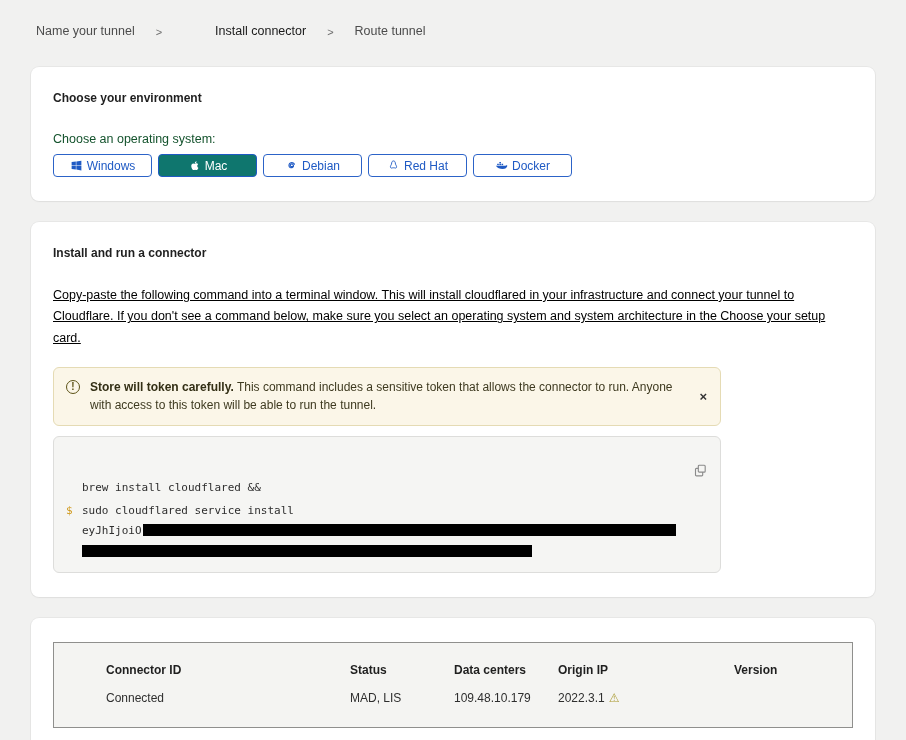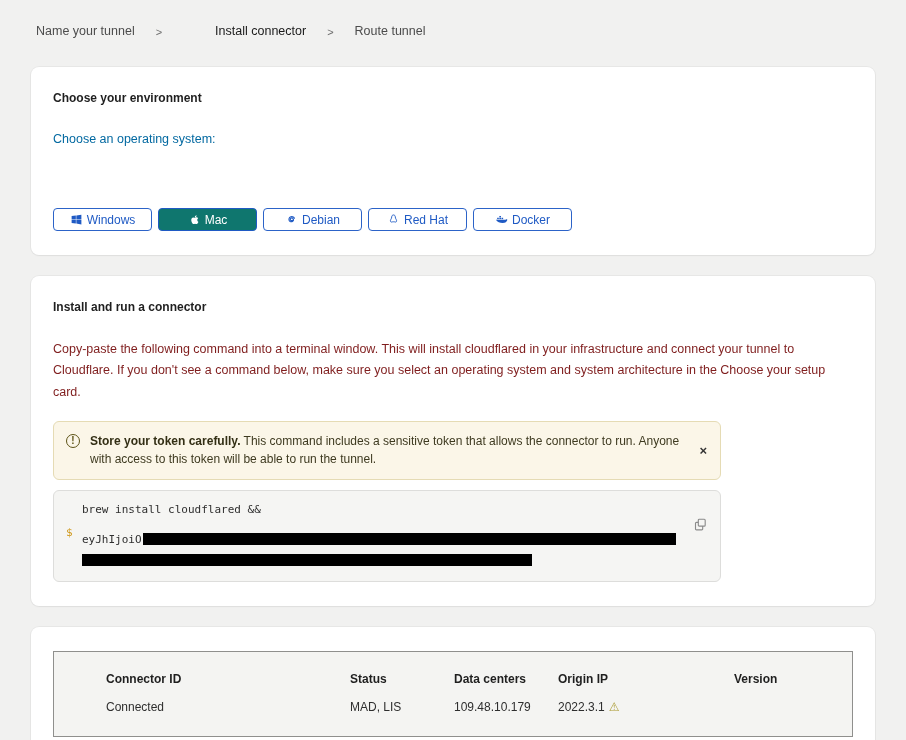--- a/index.html
+++ b/index.html
@@ -25,39 +25,38 @@
   .card {
     background: #fff;
     border-radius: 8px;
     box-shadow: 0 0 0 1px rgba(0,0,0,0.04), 0 1px 2px rgba(0,0,0,0.04);
     padding: 24px 22px;
     margin-bottom: 21px;
   }
   .card-title { font-size: 12px; font-weight: bold; color: #1f1f1f; }
 
   
-  .os-label { font-size: 12.5px; color: #0369a1; margin: 27px 0 22px 0; }
+  .os-label { font-size: 12.5px; color: #14532d; margin: 27px 0 8px 0; }
   .os-row { display: flex; gap: 6px; }
   .os-btn {
     width: 99px; height: 23px;
     border: 1px solid #2c63c8; border-radius: 4px;
     background: #fff; color: #1f5ac4;
     font-family: "Liberation Sans", sans-serif;
     font-size: 12px;
     display: flex; align-items: center; justify-content: center; gap: 4px;
     cursor: pointer;
-    margin-top: 40px;
   }
   .os-btn .os-ic { width: 13px; height: 13px; display: inline-flex; }
   .os-btn.selected { background: #0f766e; border-color: #1f5ac4; color: #fff; }
 
   
   .desc {
-    font-size: 12.5px; color: #7f1d1d; line-height: 1.7;
-    margin: 25px 0 18px 0; max-width: 796px;
+    font-size: 12.5px; color: #000000; line-height: 1.7;
+    margin: 25px 0 18px 0; max-width: 796px; text-decoration: underline;
   }
   .banner {
     position: relative;
     width: 668px;
     background: #fbf6e8;
     border: 1px solid #e5dbb4;
     border-radius: 6px;
     padding: 10px 36px 10px 12px;
     display: flex; gap: 10px;
     font-size: 12px; color: #3e3a20; line-height: 1.55;
@@ -80,21 +79,21 @@
   .codeblock {
     position: relative;
     width: 668px; margin-top: 10px;
     background: #f5f5f3;
     border: 1px solid #dddddb;
     border-radius: 6px;
     padding: 12px 40px 12px 28px;
     font-family: "DejaVu Sans Mono", monospace;
     font-size: 11px; color: #2e2e2e;
   }
-  .code-line1 { margin-bottom: 10px; }
+  .code-line1 { margin-bottom: 10px; margin-top: 32px; }
   .code-line2 { position: relative; }
   .code-prompt {
     position: absolute; left: -16px; top: 0;
     color: #d09a1f;
   }
   .token-line { display: flex; align-items: center; height: 27px; }
   .redact { background: #000; height: 12px; display: inline-block; }
   .redact-1 { width: 533px; margin-left: 1px; }
   .redact-2 { width: 450px; margin-top: 1px; }
   .copy-btn {
@@ -191,28 +190,29 @@
 
     </div>
   </section>
 
   <section class="card">
     <h2 class="card-title">Install and run a connector</h2>
     <p class="desc">Copy-paste the following command into a terminal window. This will install cloudflared in your infrastructure and connect your tunnel to Cloudflare. If you don't see a command below, make sure you select an operating system and system architecture in the Choose your setup card.</p>
 
     <div class="banner">
       <span class="warn-circle">!</span>
-      <span><b>Store your token carefully.</b><span> This command includes a sensitive token that allows the connector to run. Anyone with access to this token will be able to run the tunnel.</span></span>
+      <span><b>Store will token carefully.</b><span> This command includes a sensitive token that allows the connector to run. Anyone with access to this token will be able to run the tunnel.</span></span>
       <button class="banner-close">×</button>
     </div>
 
     <div class="codeblock">
       <div class="code-line1">brew install cloudflared &amp;&amp;</div>
       <div class="code-line2">
         <span class="code-prompt">$</span>
+        <span>sudo cloudflared service install</span>
       </div>
       <div class="token-line">
         <span>eyJhIjoiO</span>
         <span class="redact redact-1"></span>
       </div>
       <div class="redact redact-2"></div>
       <button class="copy-btn">
         <svg viewBox="0 0 24 24" width="15" height="15">
             <rect x="8.5" y="3.5" width="11" height="11" rx="1.5" fill="none" stroke="#8b8b8b" stroke-width="1.8"></rect>
             <path d="M15.5 14.5v4.5a1.5 1.5 0 0 1-1.5 1.5H5.5A1.5 1.5 0 0 1 4 19V10a1.5 1.5 0 0 1 1.5-1.5h3" fill="none" stroke="#8b8b8b" stroke-width="1.8"></path>

